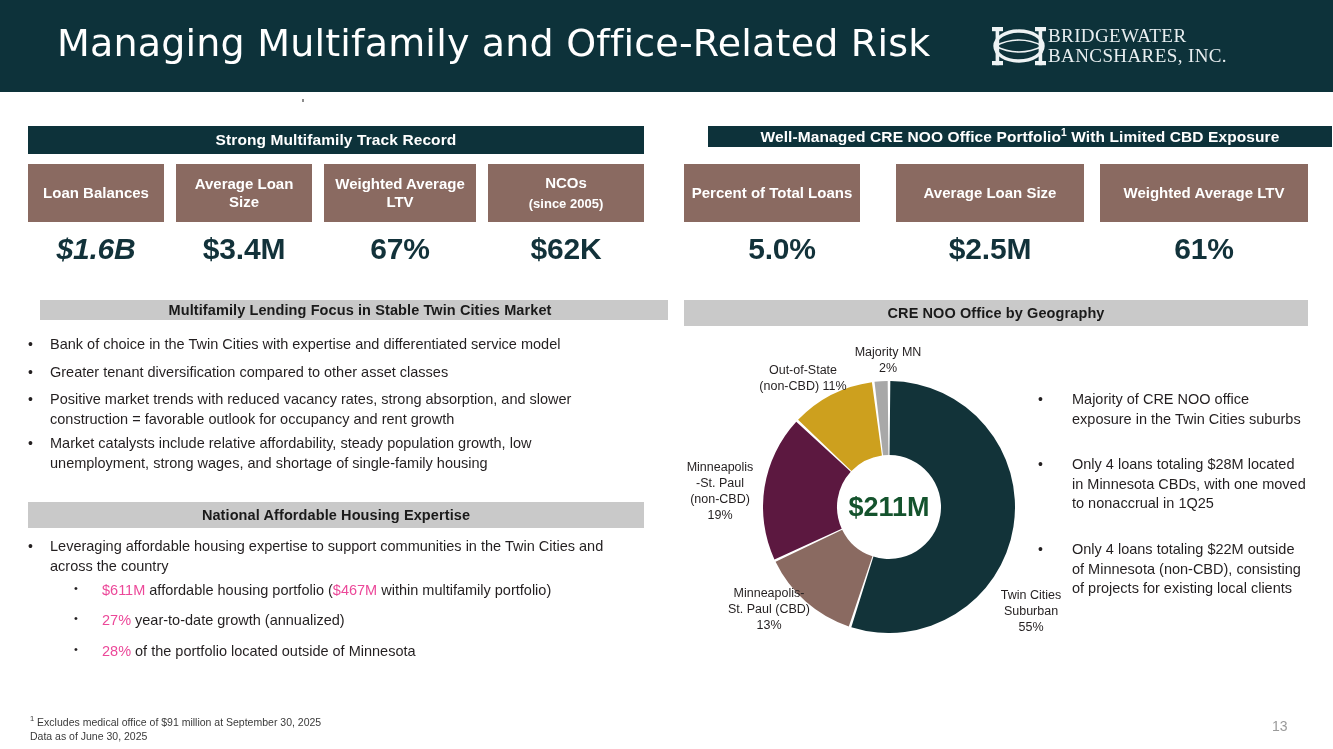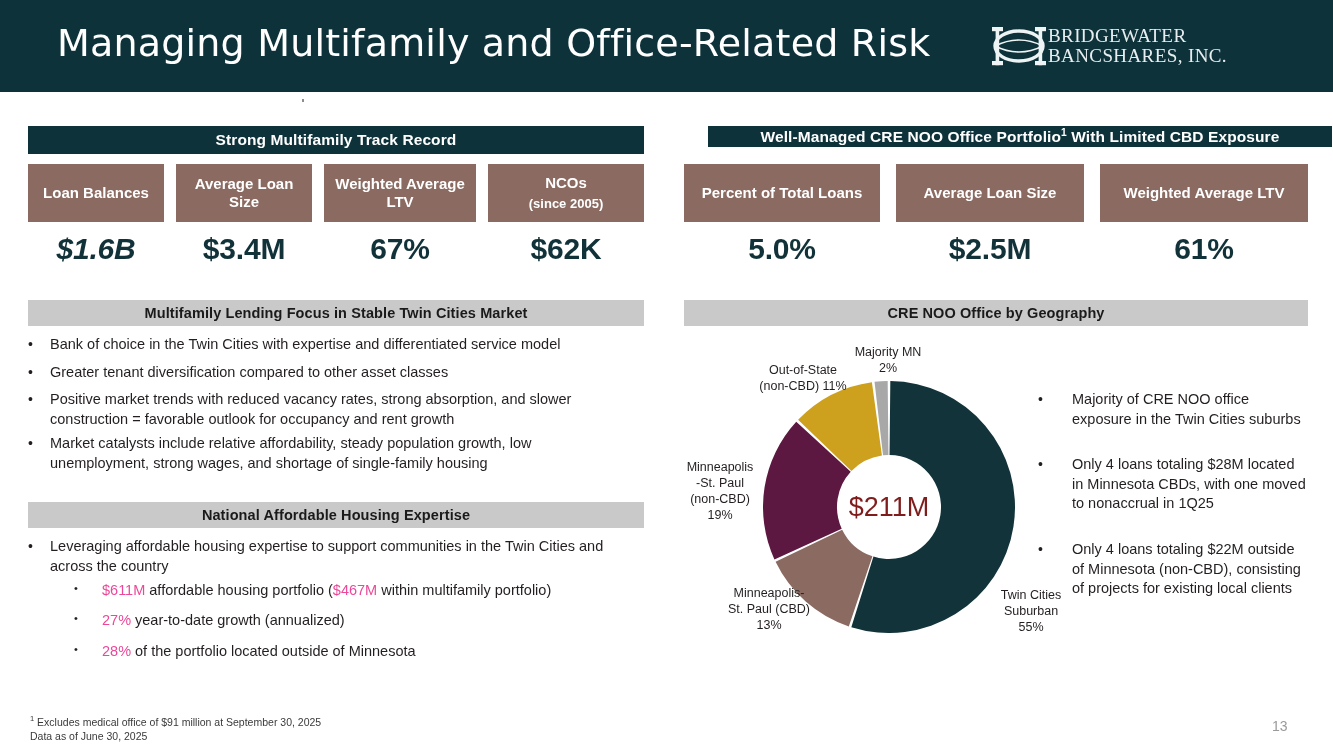--- a/index.html
+++ b/index.html
@@ -135,22 +135,22 @@
     width: 252px; height: 252px;
   }
   #donut-center {
     position: absolute;
     left: 0; top: 0;
     width: 252px; height: 252px;
     display: flex;
     align-items: center;
     justify-content: center;
     font-size: 27px;
-    font-weight: normal;
-    color: #7f1d1d;
+    font-weight: bold;
+    color: #14532d;
     pointer-events: none;
   }
   .slice-label {
     position: absolute;
     font-size: 12.5px;
     line-height: 1.28;
     color: #231f20;
   }
 
   
@@ -212,21 +212,21 @@
   <span>Weighted Average LTV</span>
 </div>
 <div class="metric-value" style="left:324px; top:232px; width:152px;">67%</div>
 
 <div class="metric-card" style="left:488px; top:164px; width:156px; height:58px; flex-direction:column; gap:3px;">
   <span>NCOs</span>
   <span class="sub">(since 2005)</span>
 </div>
 <div class="metric-value" style="left:488px; top:232px; width:156px;">$62K</div>
 
-<div class="banner-grey" style="left:28px; top:300px; width:616px; height:26px;">Multifamily Lending Focus in Stable Twin Cities Market</div>
+<div class="banner-grey" style="left:40px; top:300px; width:616px; height:20px;padding-left:12px;">Multifamily Lending Focus in Stable Twin Cities Market</div>
 
 <div class="bullet-row" style="left:28px; top:335px; width:630px;">
   <span class="mark" style="width:22px;">•</span>
   <span class="txt">Bank of choice in the Twin Cities with expertise and differentiated service model</span>
 </div>
 <div class="bullet-row" style="left:28px; top:363px; width:630px;">
   <span class="mark" style="width:22px;">•</span>
   <span class="txt">Greater tenant diversification compared to other asset classes</span>
 </div>
 <div class="bullet-row" style="left:28px; top:390px; width:600px;">
@@ -257,21 +257,21 @@
 
 <div class="bullet-row" style="left:74px; top:642px; width:600px;">
   <span class="mark" style="width:28px; font-size:11px;">•</span>
   <span class="txt"><span class="teal-bold">28%</span><span> of the portfolio located outside of Minnesota</span></span>
 </div>
 
 <div class="banner-dark" style="left:708px; top:126px; width:624px; height:21px;">
   <span><span>Well-Managed CRE NOO Office Portfolio</span><span class="sup">1</span><span> With Limited CBD Exposure</span></span>
 </div>
 
-<div class="metric-card" style="left:684px; top:164px; width:196px; height:58px;">
+<div class="metric-card" style="left:684px; top:164px; width:176px; height:58px;">
   <span>Percent of Total Loans</span>
 </div>
 <div class="metric-value" style="left:684px; top:232px; width:196px;">5.0%</div>
 
 <div class="metric-card" style="left:896px; top:164px; width:188px; height:58px;">
   <span>Average Loan Size</span>
 </div>
 <div class="metric-value" style="left:896px; top:232px; width:188px;">$2.5M</div>
 
 <div class="metric-card" style="left:1100px; top:164px; width:208px; height:58px;">

